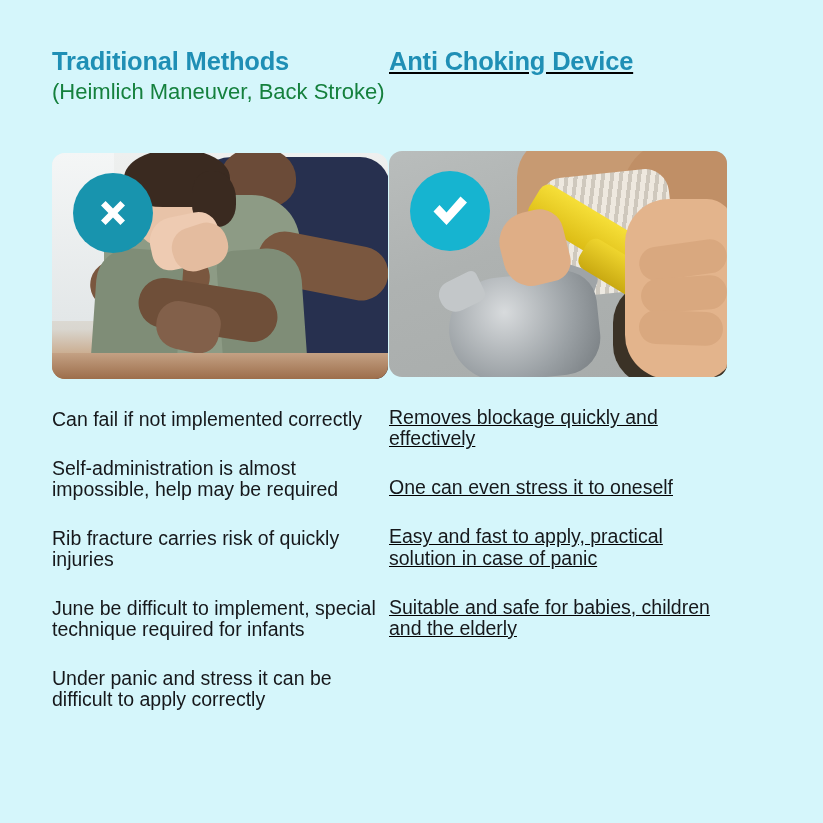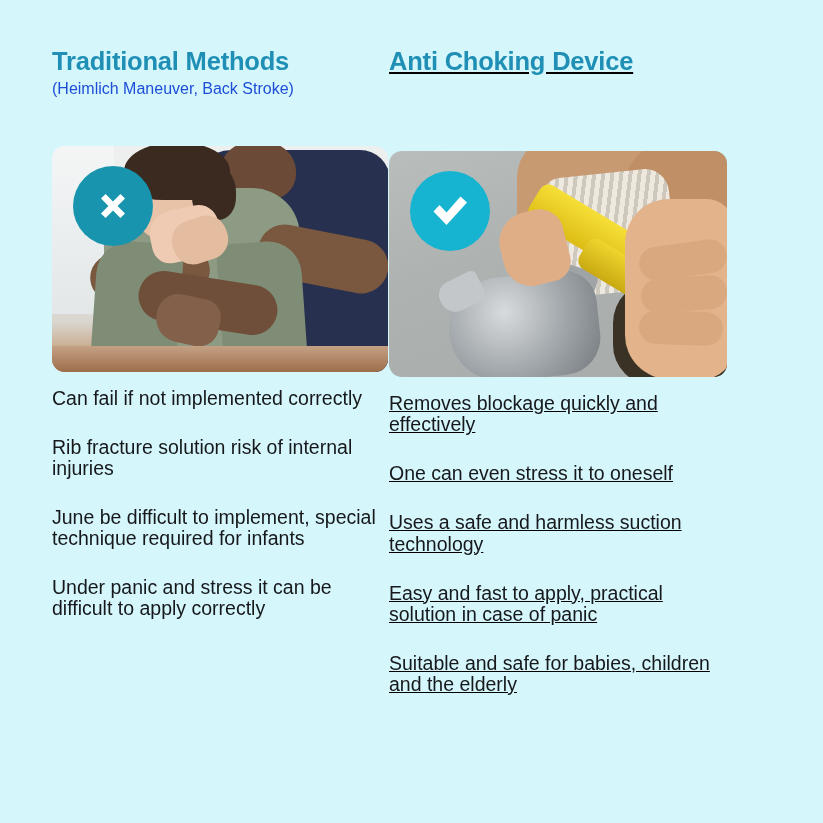--- a/index.html
+++ b/index.html
@@ -45,22 +45,22 @@
   .heading {
     font-size: 25.5px;
     font-weight: bold;
     color: #1f8fb5;
     letter-spacing: -0.2px;
     line-height: 1.15;
     margin: 0;
     white-space: nowrap;
   }
   .subheading {
-    font-size: 16px;
-    color: #1d4ed8;
+    font-size: 22px;
+    color: #15803d;
     line-height: 1.2;
     margin: 3px 0 0 0;
     white-space: nowrap;
   }
   .photo-wrap {
     position: relative;
     margin-top: 47px;
     border-radius: 13px;
     overflow: hidden;
   }
@@ -329,21 +329,21 @@
     height: 80px;
     border-radius: 50%;
     display: flex;
     align-items: center;
     justify-content: center;
   }
   .badge-x { background: #1894ae; }
   .badge-check { background: #16b4d0; }
   
   .bullets {
-    margin-top: 16px;
+    margin-top: 30px;
   }
   .bullet {
     font-size: 19.5px;
     line-height: 1.08;
     color: #16181b;
     margin: 0 0 28px 0;
   }
   .bullets-left .bullet { width: 338px; }
   .bullets-right .bullet { width: 344px; }
   .bullets-left { margin-left: 0px; }
@@ -381,21 +381,22 @@
         </div>
         <div class="badge badge-x">
           <svg width="44" height="44" viewBox="0 0 44 44" aria-hidden="true">
             <path d="M10 14.6 L14.6 10 L22 17.4 L29.4 10 L34 14.6 L26.6 22 L34 29.4 L29.4 34 L22 26.6 L14.6 34 L10 29.4 L17.4 22 Z" fill="#ffffff"></path>
           </svg>
         </div>
       </div>
 
       <div class="bullets bullets-left">
         <p class="bullet">Can fail if not implemented correctly</p>
-        <p class="bullet">Rib fracture solution risk of internal injuries</p>
+        <p class="bullet">Self-administration is almost impossible, help may be required</p>
+        <p class="bullet">Rib fracture carries risk of quickly injuries</p>
         <p class="bullet">June be difficult to implement, special technique required for infants</p>
         <p class="bullet">Under panic and stress it can be difficult to apply correctly</p>
       </div>
     </div>
 
     <div class="col col-right">
       <div class="col-right-inner">
         <h2 class="heading">Anti Choking Device</h2>
 
         <div class="photo-wrap photo-right" style="margin-top:75px;">
@@ -418,21 +419,20 @@
           <div class="badge badge-check">
             <svg width="46" height="46" viewBox="0 0 46 46" aria-hidden="true">
               <path d="M6.5 23.5 L12.5 17 L19.5 24.5 L33.5 8.5 L40 14.5 L19.5 37 Z" fill="#ffffff"></path>
             </svg>
           </div>
         </div>
 
         <div class="bullets bullets-right">
           <p class="bullet">Removes blockage quickly and effectively</p>
           <p class="bullet">One can even stress it to oneself</p>
-          <p class="bullet">Uses a safe and harmless suction technology</p>
           <p class="bullet">Easy and fast to apply, practical solution in case of panic</p>
           <p class="bullet">Suitable and safe for babies, children and the elderly</p>
         </div>
       </div>
     </div>
 
   </div>
 </div>
 
 </body></html>

